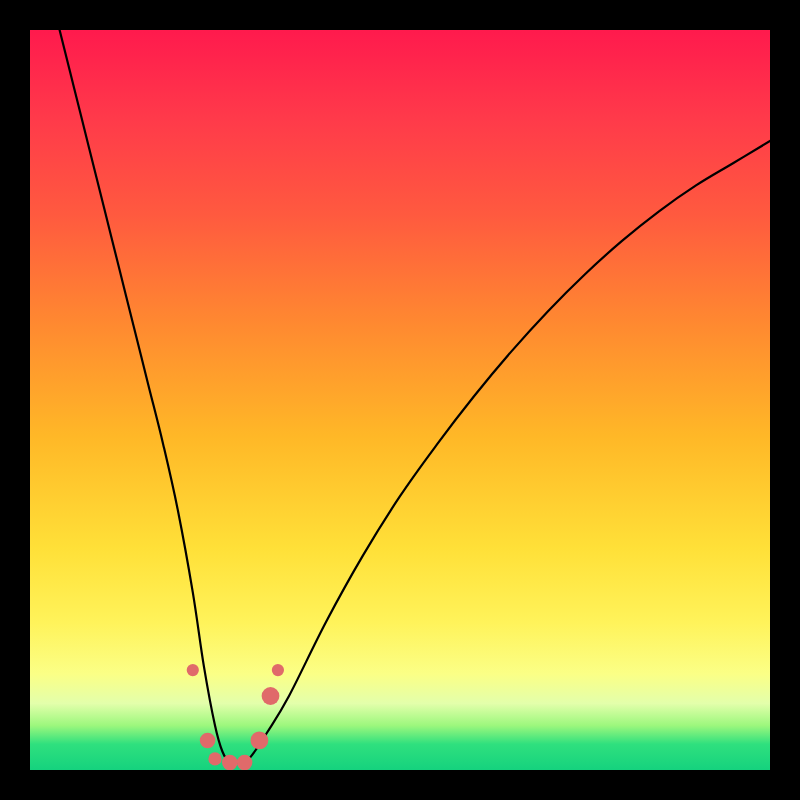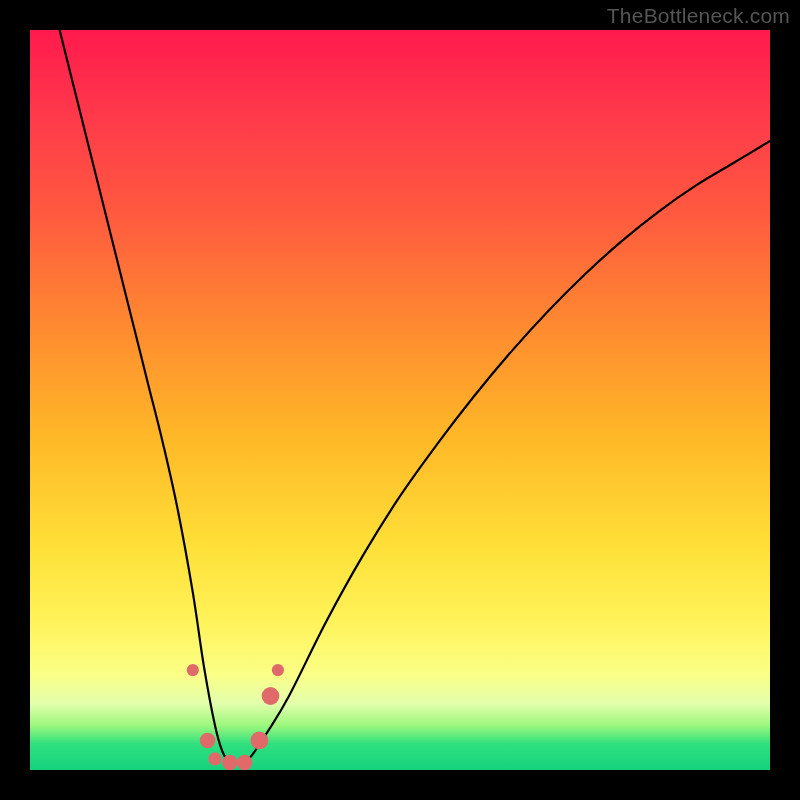--- a/index.html
+++ b/index.html
@@ -67,14 +67,13 @@
         <circle cx="162.80" cy="640.10" r="6.11" fill="#e06a6a" stroke="#c94f4f" stroke-width="0"></circle>
         <circle cx="177.60" cy="710.40" r="7.77" fill="#e06a6a" stroke="#c94f4f" stroke-width="0"></circle>
         <circle cx="185.00" cy="728.90" r="6.66" fill="#e06a6a" stroke="#c94f4f" stroke-width="0"></circle>
         <circle cx="199.80" cy="732.60" r="7.77" fill="#e06a6a" stroke="#c94f4f" stroke-width="0"></circle>
         <circle cx="214.60" cy="732.60" r="7.77" fill="#e06a6a" stroke="#c94f4f" stroke-width="0"></circle>
         <circle cx="229.40" cy="710.40" r="8.88" fill="#e06a6a" stroke="#c94f4f" stroke-width="0"></circle>
         <circle cx="240.50" cy="666.00" r="8.88" fill="#e06a6a" stroke="#c94f4f" stroke-width="0"></circle>
         <circle cx="247.90" cy="640.10" r="6.11" fill="#e06a6a" stroke="#c94f4f" stroke-width="0"></circle>
       </svg>
   </div>
-  <div class="watermark">TheBottleneck.com</div>
 </div>
 
 </body></html>

